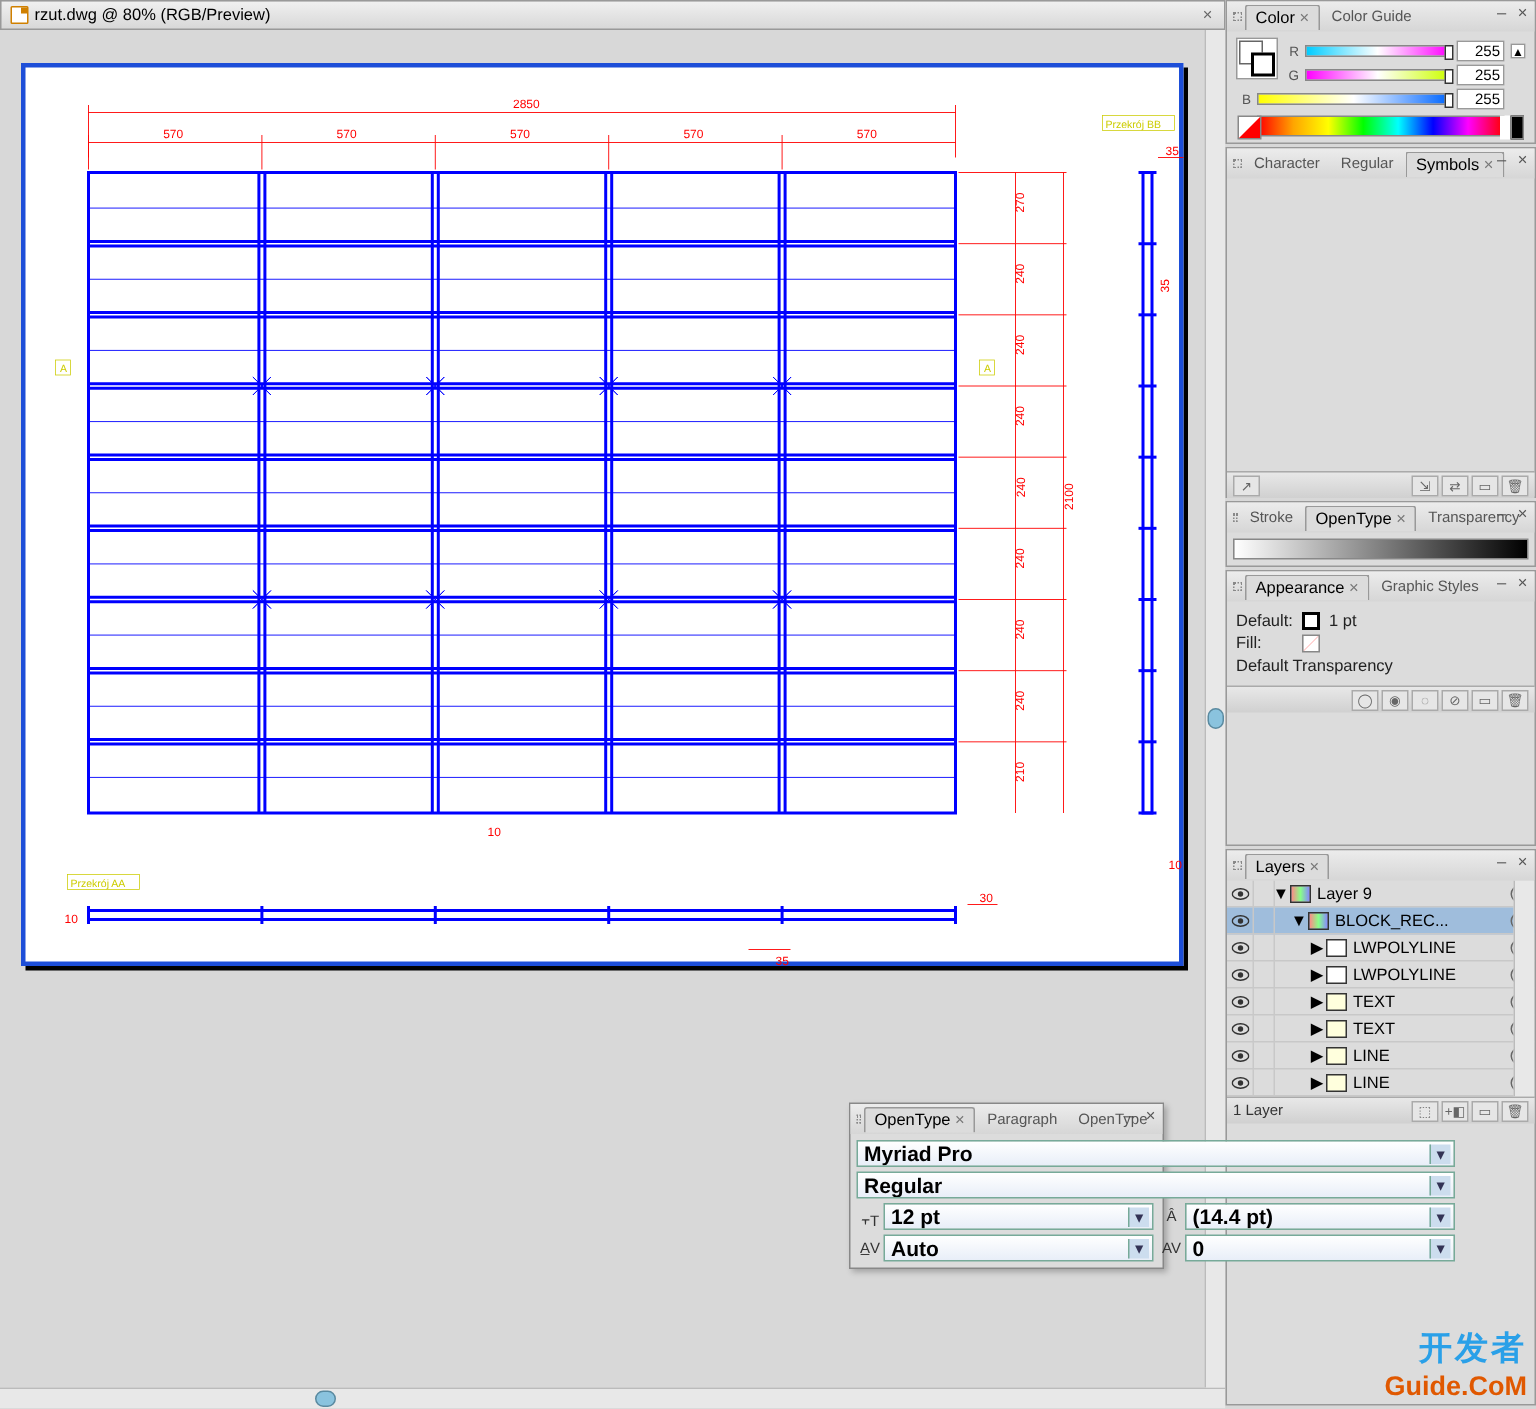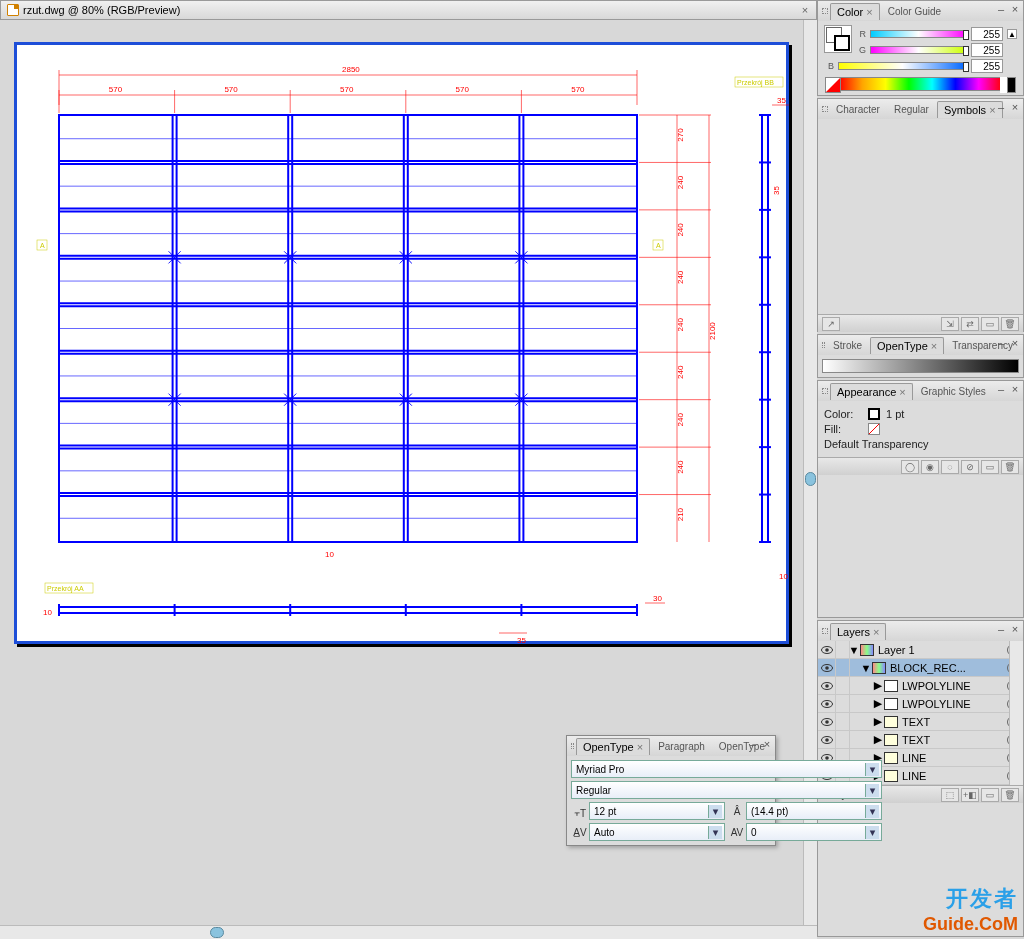--- a/index.html
+++ b/index.html
@@ -88,21 +88,21 @@
 .layers-scroll { position:absolute; right:0; top:0; bottom:0; width:14px; background:#e8e8e8; border-left:1px solid #bbb; }
 
 
 .char-panel { position:absolute; left:566px; top:735px; width:210px; background:#dcdcdc; border:1px solid #888; box-shadow:2px 2px 4px rgba(0,0,0,.25); }
 .char-body { padding:4px; display:grid; grid-template-columns: 1fr 1fr; gap:3px; }
 .char-body .sel { display:flex; align-items:center; }
 .char-body select, .char-body .combo { flex:1; height:18px; border:1px solid #7a9; background:linear-gradient(#fff,#e8eef8); font-size:10px; padding:0 2px; }
 .char-body .full { grid-column: 1 / -1; }
 .char-body .lab { width:18px; height:16px; display:flex; align-items:center; justify-content:center; font-size:10px; color:#333; }
 .combo { display:flex; align-items:center; }
-.combo input { flex:1; border:none; background:transparent; font-size:10px; padding:0 2px; }
+.combo input { flex:1; border:none; background:transparent; font-size:14px; padding:0 2px;font-weight:bold; }
 .combo .dd { width:14px; text-align:center; color:#335; background:#cde; border-left:1px solid #7a9; }
 
 
 .grad-bar { height:14px; margin:4px; border:1px solid #888; background:linear-gradient(to right,#fff,#000); }
 
 
 .watermark { position:absolute; right:6px; bottom:4px; text-align:right; }
 .watermark .cn { color:#2aa0e8; font-size:22px; font-weight:bold; letter-spacing:2px; }
 .watermark .en { color:#e05800; font-size:18px; font-weight:bold; }
 </style>
@@ -366,31 +366,31 @@
       <span class="grip"></span>
       <span class="tab">Stroke</span>
       <span class="tab active"><span>OpenType</span><span class="x">×</span></span>
       <span class="tab">Transparency</span>
       <span class="min">–</span>
       <span class="close">×</span>
     </div>
     <div class="grad-bar"></div>
   </div>
 
-  <div class="panel" style="height:238px;">
+  <div class="panel" style="height:184px;">
     <div class="panel-header">
       <span class="grip"></span>
       <span class="tab active"><span>Appearance</span><span class="x">×</span></span>
       <span class="tab">Graphic Styles</span>
       <span class="min">–</span>
       <span class="close">×</span>
     </div>
     <div class="appr-body">
       <div class="appr-row">
-        <span style="width:38px;">Color:</span>
+        <span style="width:38px;">Default:</span>
         <span class="sw stroke"></span>
         <span>1 pt</span>
       </div>
       <div class="appr-row">
         <span style="width:38px;">Fill:</span>
         <span class="sw none"></span>
       </div>
       <div class="appr-row">
         <span>Default Transparency</span>
       </div>
@@ -419,21 +419,21 @@
       <div class="vis">
             <svg viewBox="0 0 12 8">
               <ellipse cx="6" cy="4" rx="5.5" ry="3.5" fill="none" stroke="#333"></ellipse>
               <circle cx="6" cy="4" r="1.8" fill="#333"></circle>
             </svg>
           </div>
       <div class="lock"></div>
       <span class="indent" style="width:0px"></span>
       <span class="twist">▼</span>
       <span class="lay-sw" style="background:linear-gradient(to right,#f88,#8f8,#88f)"></span>
-      <span class="lay-name">Layer 1</span>
+      <span class="lay-name">Layer 9</span>
       <span class="sel-dot"></span>
     </div>
         <div class="layer-row selected">
       <div class="vis">
             <svg viewBox="0 0 12 8">
               <ellipse cx="6" cy="4" rx="5.5" ry="3.5" fill="none" stroke="#333"></ellipse>
               <circle cx="6" cy="4" r="1.8" fill="#333"></circle>
             </svg>
           </div>
       <div class="lock"></div>

